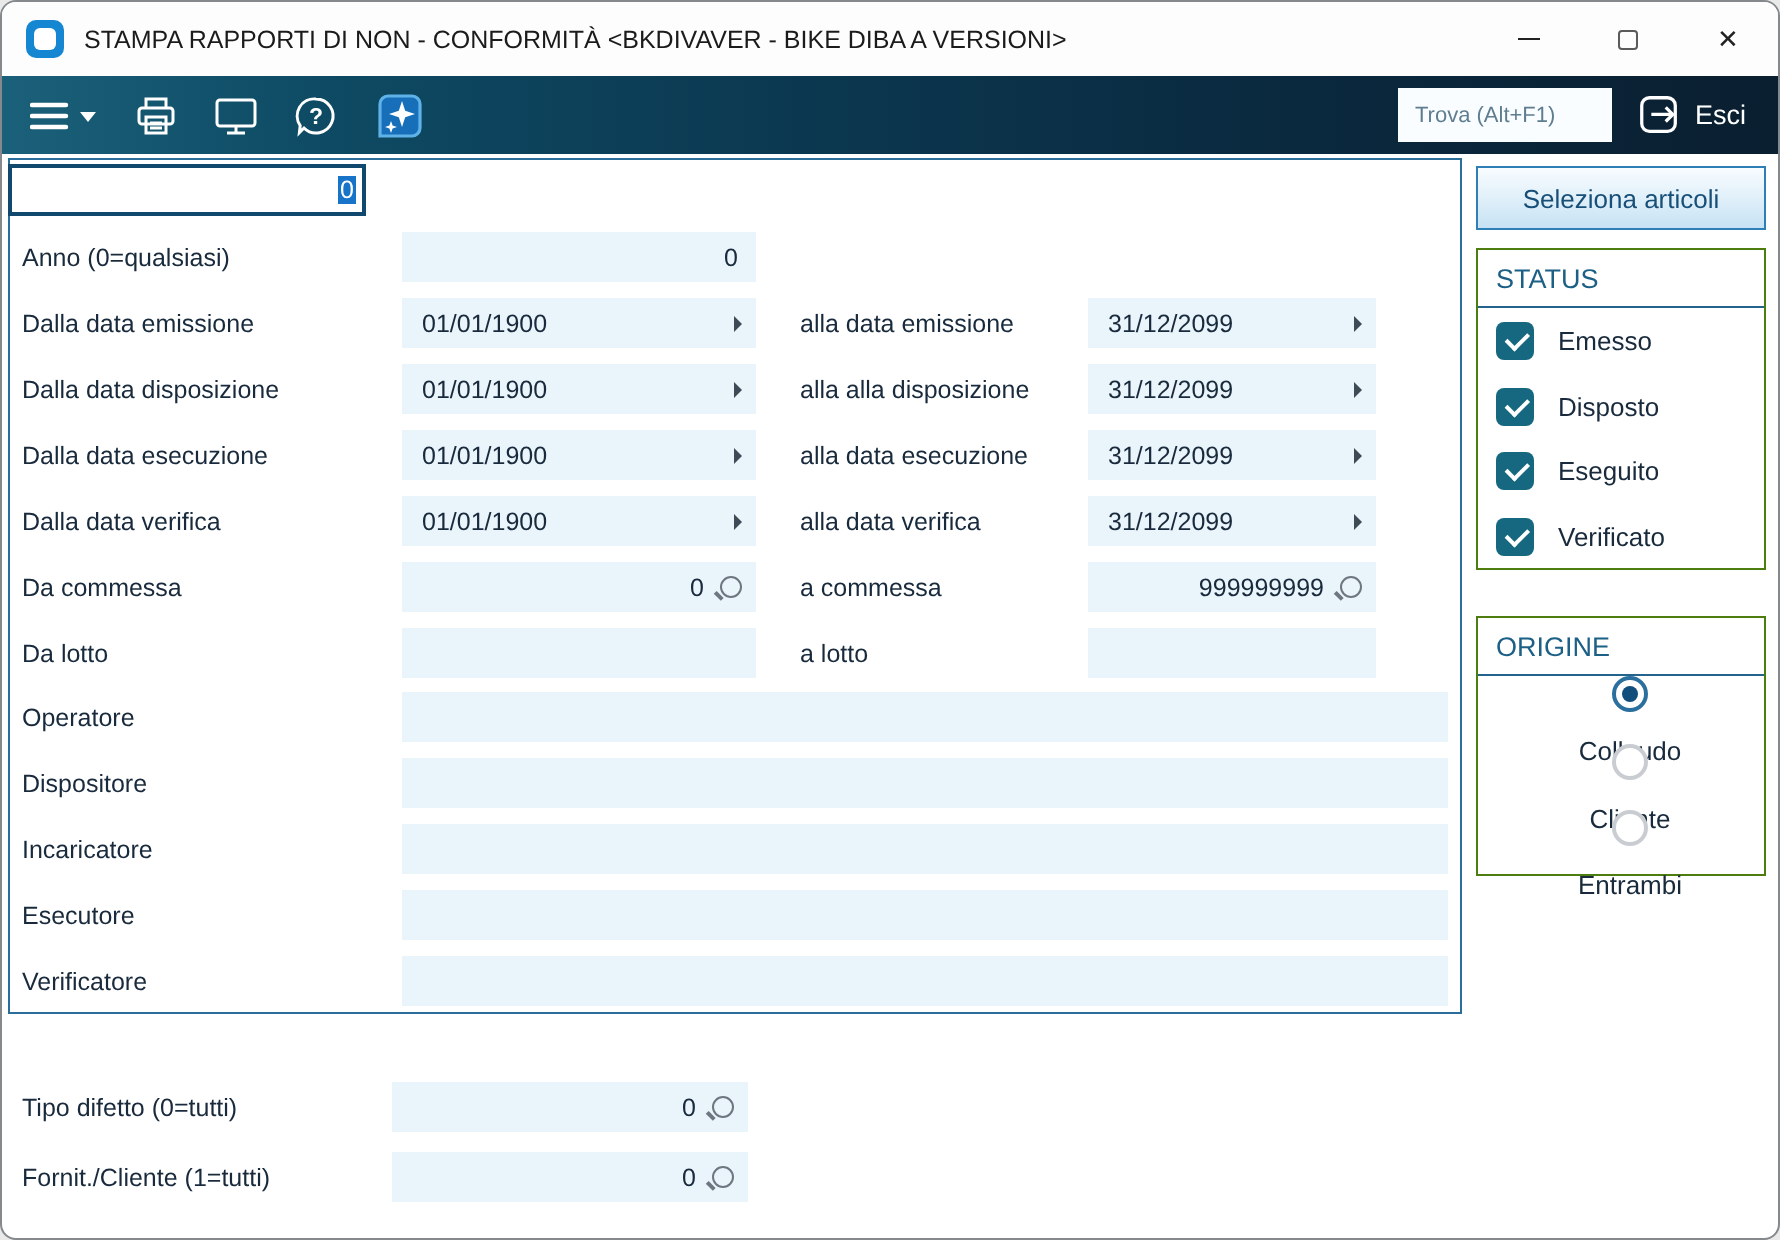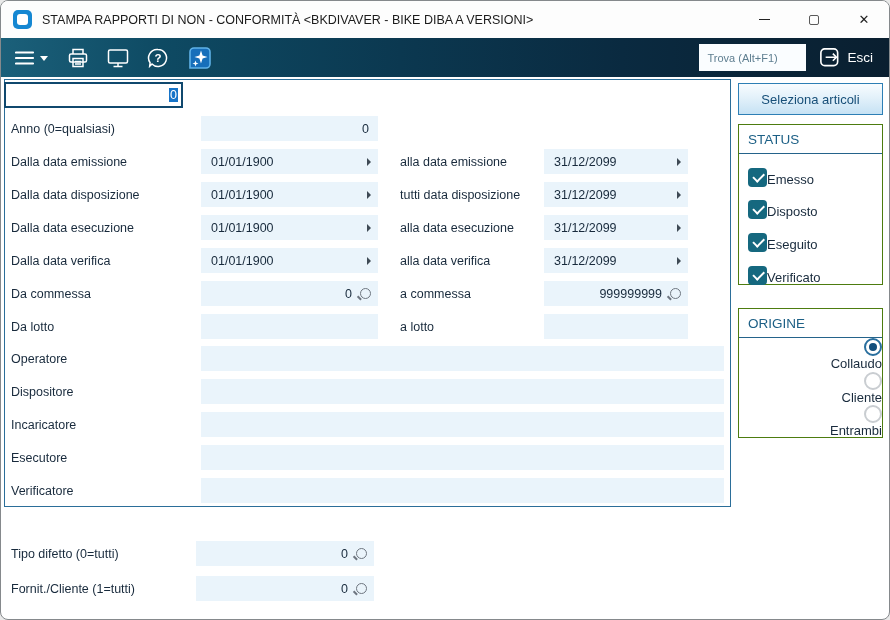--- a/index.html
+++ b/index.html
@@ -69,21 +69,21 @@
 
   
   .select-btn { position:absolute; left:737px; top:82px; width:145px; height:32px;
                 border:1px solid #2d7fb5; background:linear-gradient(180deg,#f8fcff 0%,#e3f1fa 45%,#c6e2f4 100%);
                 color:#174f78; font-family:inherit; font-size:13px; cursor:default; }
   .side-box { position:absolute; left:737px; width:145px; border:1px solid #4d7c0f; background:#fff; }
   .status-box { top:123px; height:161px; }
   .origine-box { top:307px; height:130px; }
   .box-title { height:29px; line-height:29px; padding-left:9px; color:#1d6086; font-size:13.5px;
                border-bottom:1px solid #24638b; }
-  .opt-row { display:flex; align-items:flex-end; padding-left:9px; }
+  .opt-row { display:flex; align-items:center; padding-left:9px; gap:12px; }
   .status-box .opt-row { height:32.7px; }
   .origine-box .opt-row { height:33.5px;flex-direction:column; }
   .opt-label { font-size:13px; color:#182a3c; }
 
   .checkbox { width:19px; height:19px; background:#15687f; border-radius:4px; position:relative; flex:0 0 auto; }
   .checkbox.checked::after { content:""; position:absolute; left:4.5px; top:5px; width:9px; height:4.5px;
                 border-left:2px solid #fff; border-bottom:2px solid #fff; transform:rotate(-45deg); }
 
   .radio { width:18px; height:18px; border-radius:50%; position:relative; flex:0 0 auto; background:#fff; }
   .radio.selected { border:2px solid #2a6f9e; }
@@ -190,21 +190,21 @@
         <span class="arr"></span>
       </div>
     </div>
 
     <div class="frow" style="top:102px">
       <span class="lbl1">Dalla data disposizione</span>
       <div class="field f1 datefield">
         <span class="fval">01/01/1900</span>
         <span class="arr"></span>
       </div>
-      <span class="lbl2">tutti data disposizione</span>
+      <span class="lbl2">alla alla disposizione</span>
       <div class="field f2 datefield">
         <span class="fval">31/12/2099</span>
         <span class="arr"></span>
       </div>
     </div>
 
     <div class="frow" style="top:135px">
       <span class="lbl1">Dalla data esecuzione</span>
       <div class="field f1 datefield">
         <span class="fval">01/01/1900</span>

